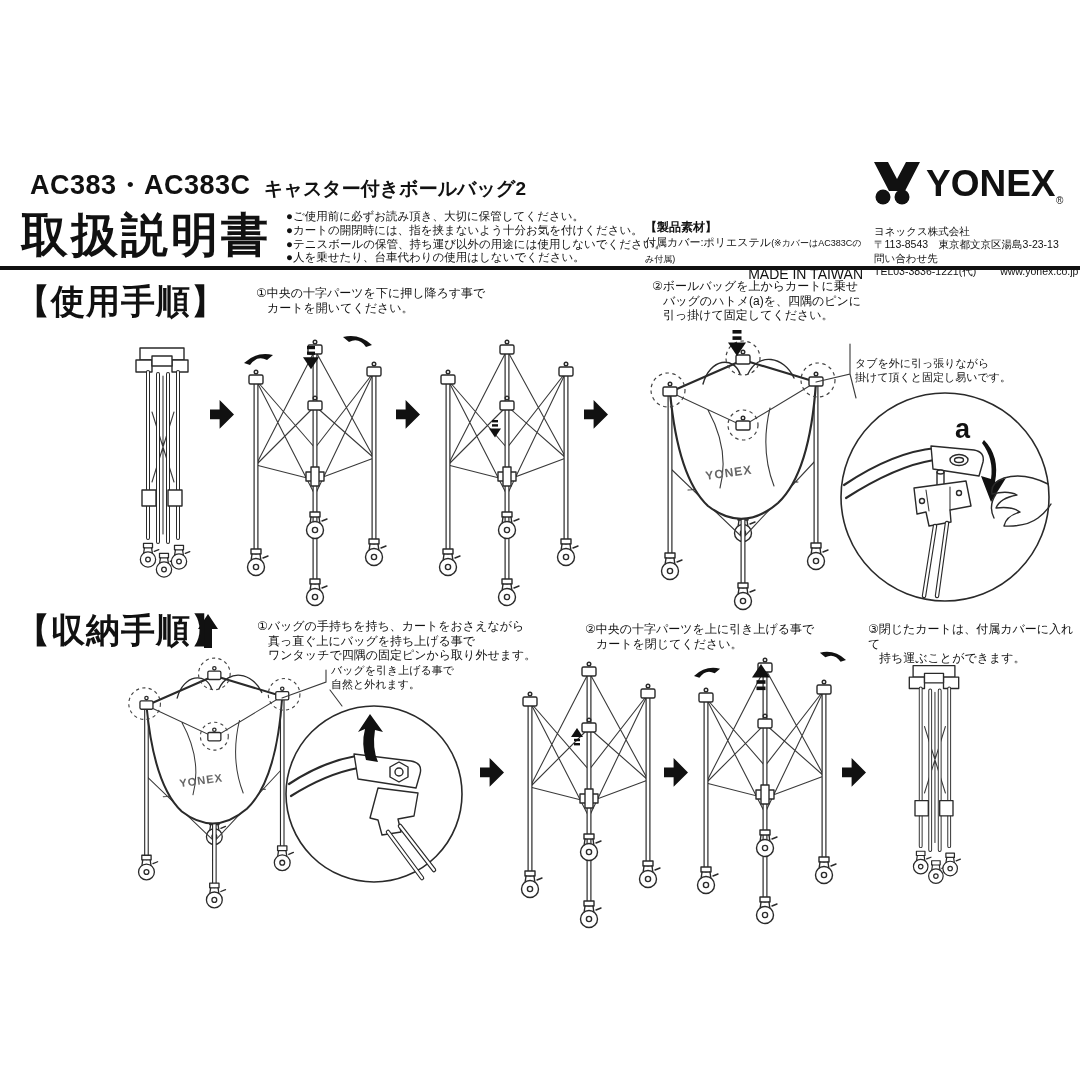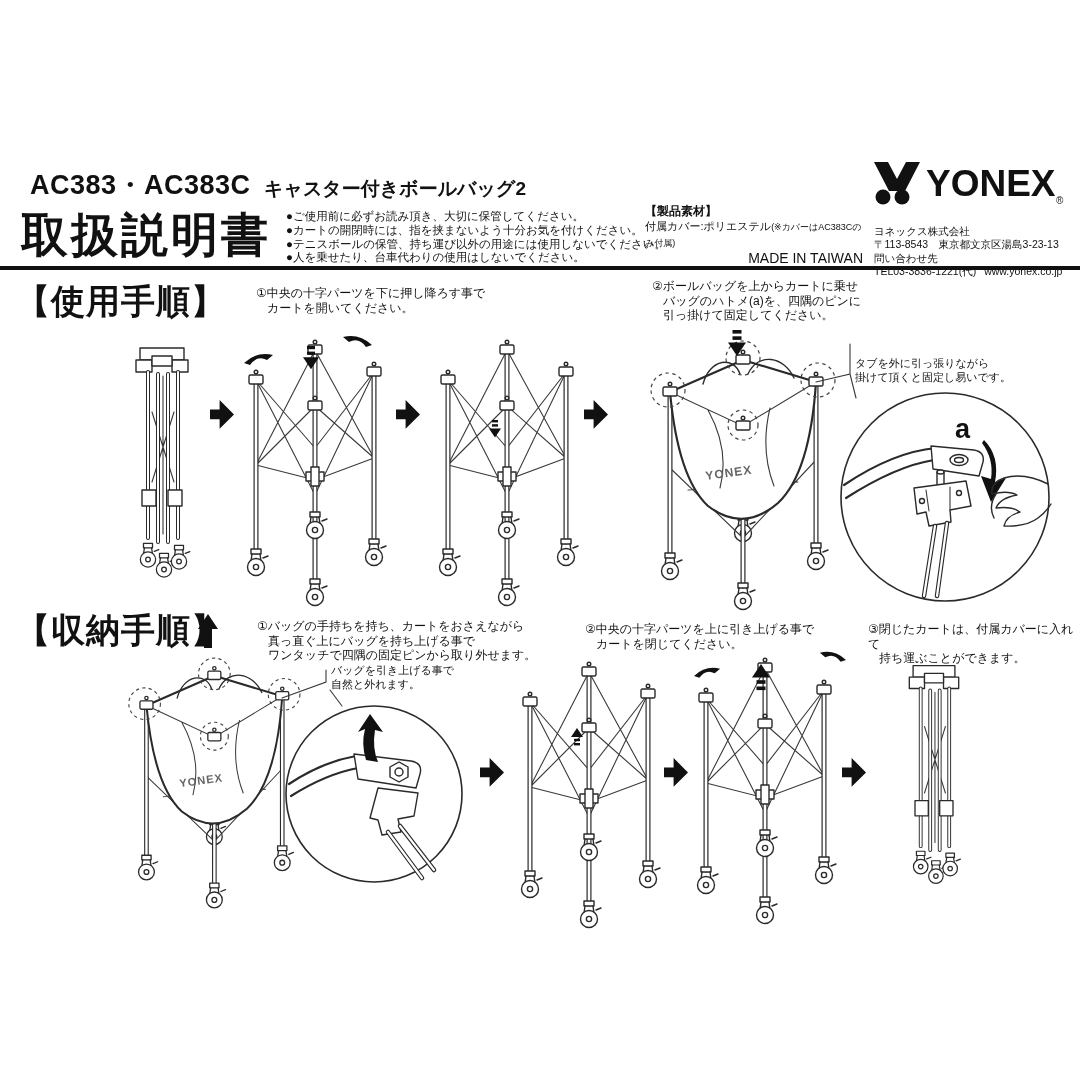--- a/index.html
+++ b/index.html
@@ -4,25 +4,25 @@
 <style>
   html,body{margin:0;padding:0;background:#fff;}
   .page{position:relative;width:1080px;height:1080px;background:#fff;overflow:hidden;
         font-family:"Liberation Sans","DejaVu Sans",sans-serif;color:#111;}
   .abs{position:absolute;}
   .model{left:30px;top:167px;font-size:27px;font-weight:bold;letter-spacing:.5px;}
   .product{left:264px;top:176px;font-size:19px;font-weight:bold;}
   .doctitle{left:21px;top:204px;font-size:47px;font-weight:bold;letter-spacing:3px;}
   .notes{left:286px;top:210px;font-size:11.5px;line-height:13.8px;}
   .materials{left:645px;top:204px;width:218px;font-size:11px;line-height:15px;}
-  .materials .mt{font-size:12px;font-weight:bold;}
+  .materials .mt{font-size:12px;font-weight:bold;margin-top:16px;}
   .materials .small{font-size:9px;}
   .madein{text-align:right;font-size:14px;}
   .company{left:874px;top:209px;font-size:10.5px;line-height:13.4px;margin-top:16px;}
-  .telrow{display:flex;gap:8px;}
+  .telrow{display:flex;gap:24px;}
   .rule{left:0;top:266px;width:1080px;height:4px;background:#111;}
   .sectitle{font-size:34px;font-weight:bold;letter-spacing:1px;}
   .step{font-size:12px;line-height:14.6px;}
   .note{font-size:11px;line-height:13.6px;}
   .ind{padding-left:11px;}
   .art{left:0;top:0;width:1080px;height:1080px;}
   
   .ln{fill:none;stroke:#2a2a2a;stroke-width:1.4;stroke-linejoin:round;stroke-linecap:round;}
   .ln2{fill:none;stroke:#2a2a2a;stroke-width:2.2;stroke-linejoin:round;stroke-linecap:round;}
   .thin{fill:none;stroke:#3a3a3a;stroke-width:1.1;stroke-linecap:round;}

